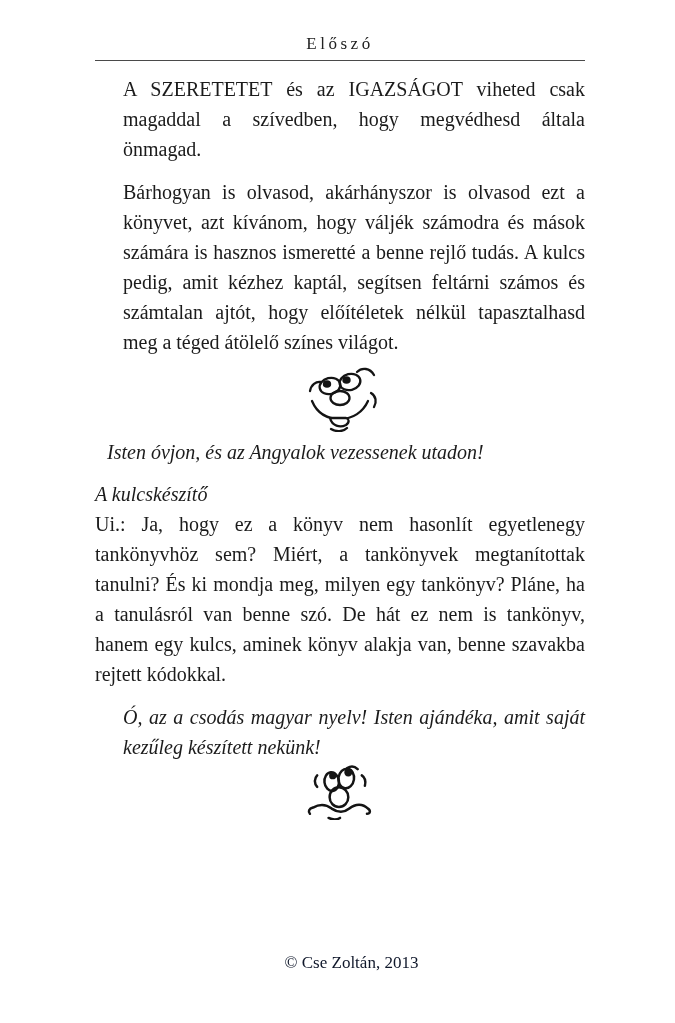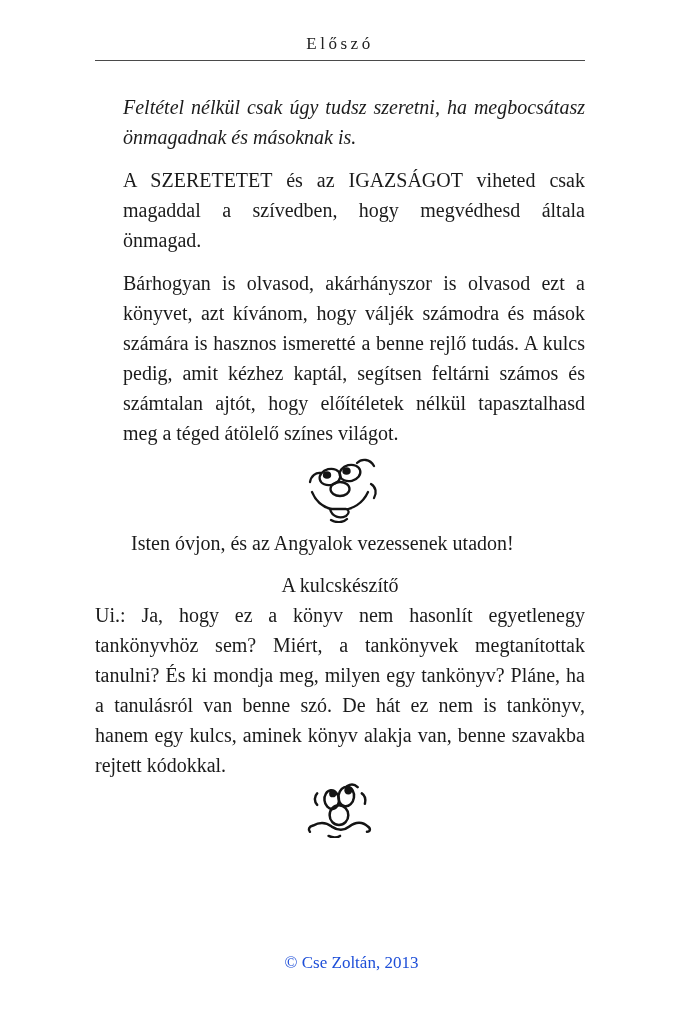--- a/index.html
+++ b/index.html
@@ -49,30 +49,32 @@
 
   .quote {
     font-style: italic;
     margin-left: 28px;
     margin-top: 13px;
     text-align: justify;
   }
   .quote.first { margin-top: 31px; }
 
   .blessing {
+    font-style: italic;
     font-size: 20px;
     line-height: 30px;
-    margin-left: 36px;
+    margin-left: 12px;
     margin-top: 5px;
   }
 
   .signature {
+    font-style: italic;
     font-size: 20px;
     line-height: 30px;
-    text-align: center;
+    text-align: left;
     margin-top: 12px;
   }
 
   .postscript { }
 
   
   .face-wrap {
     text-align: center;
     line-height: 0;
   }
@@ -81,34 +83,33 @@
   .face-wrap svg { display: inline-block; }
 
   
   .footer {
     position: absolute;
     left: 95px;
     right: 67px;
     top: 953px;
     text-align: center;
     font-size: 17px;
-    color: #1d4ed8;
+    color: #0f172a;
   }
 </style>
 </head>
 <body>
 
 <div class="page">
 
   <div class="running-head">
     <span class="title">Előszó</span>
     <hr class="head-rule">
   </div>
 
-  <p class="para quote first">Feltétel nélkül csak úgy tudsz szeretni, ha megbocsátasz önmagadnak és másoknak is.</p>
 
   <p class="para body-para">A SZERETETET és az IGAZSÁGOT viheted csak magaddal a szívedben, hogy megvédhesd általa önmagad.</p>
   <p class="para body-para">Bárhogyan is olvasod, akárhányszor is olvasod ezt a könyvet, azt kívánom, hogy váljék számodra és mások számára is hasznos ismeretté a benne rejlő tudás. A kulcs pedig, amit kézhez kaptál, segítsen feltárni számos és számtalan ajtót, hogy előítéletek nélkül tapasztalhasd meg a téged átölelő színes világot.</p>
 
   <div class="face-wrap first">
     <svg width="80" height="66" viewBox="0 0 80 66" fill="none" stroke="#141414" stroke-width="2.3" stroke-linecap="round">
 
       <path d="M57 6 C62 1 70 2 74 9"></path>
 
       <path d="M10 25 C11 19 16 15 21 16"></path>
@@ -130,20 +131,21 @@
       <path d="M31 63 C36 66 43 66 47 62"></path>
     </svg>
   </div>
 
   <p class="blessing">Isten óvjon, és az Angyalok vezessenek utadon!</p>
 
   <p class="signature">A kulcskészítő</p>
 
   <p class="para postscript">Ui.: Ja, hogy ez a könyv nem hasonlít egyetlenegy tankönyvhöz sem? Miért, a tankönyvek megtanítottak tanulni? És ki mondja meg, milyen egy tankönyv? Pláne, ha a tanulásról van benne szó. De hát ez nem is tankönyv, hanem egy kulcs, aminek könyv alakja van, benne szavakba rejtett kódokkal.</p>
 
+  <p class="para quote">Ó, az a csodás magyar nyelv! Isten ajándéka, amit saját kezűleg készített nekünk!</p>
 
   <div class="face-wrap second">
     <svg width="74" height="56" viewBox="0 0 70 54" fill="none" stroke="#141414" stroke-width="2.4" stroke-linecap="round">
 
       <path d="M13 11 C10 14 10 19 13 22"></path>
       <path d="M42 4 C45 2 49 2 52 5"></path>
       <path d="M56 11 C59 13 60 17 59 21"></path>
 
       <ellipse cx="27" cy="17" rx="7" ry="9" transform="rotate(-6 27 17)"></ellipse>
       <ellipse cx="41" cy="14" rx="7.5" ry="9.5" transform="rotate(8 41 14)"></ellipse>

